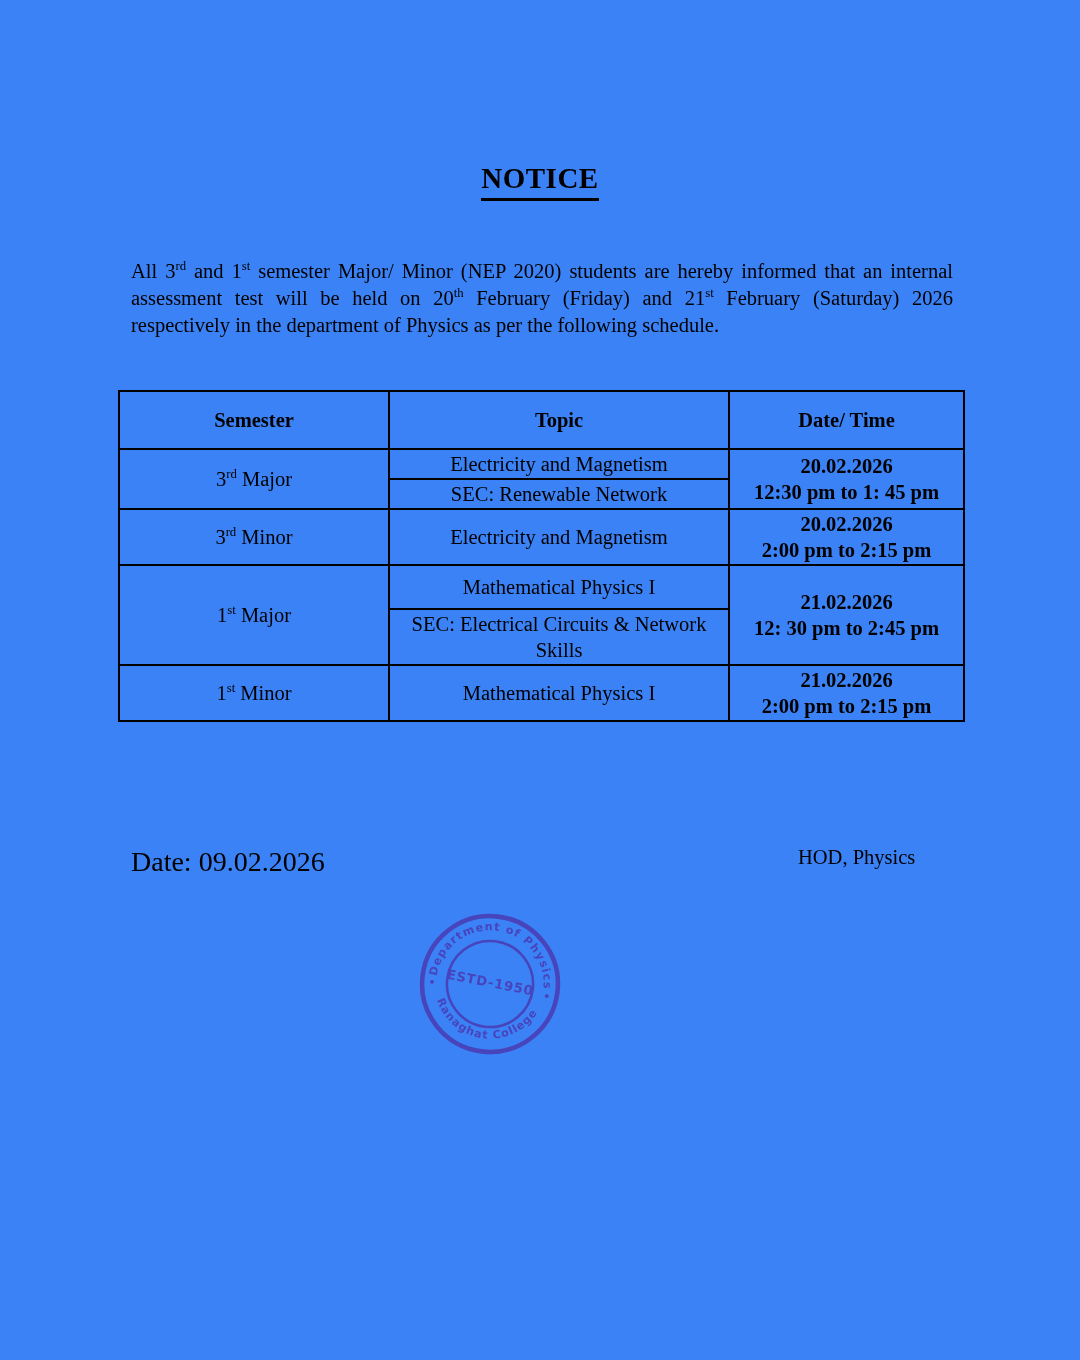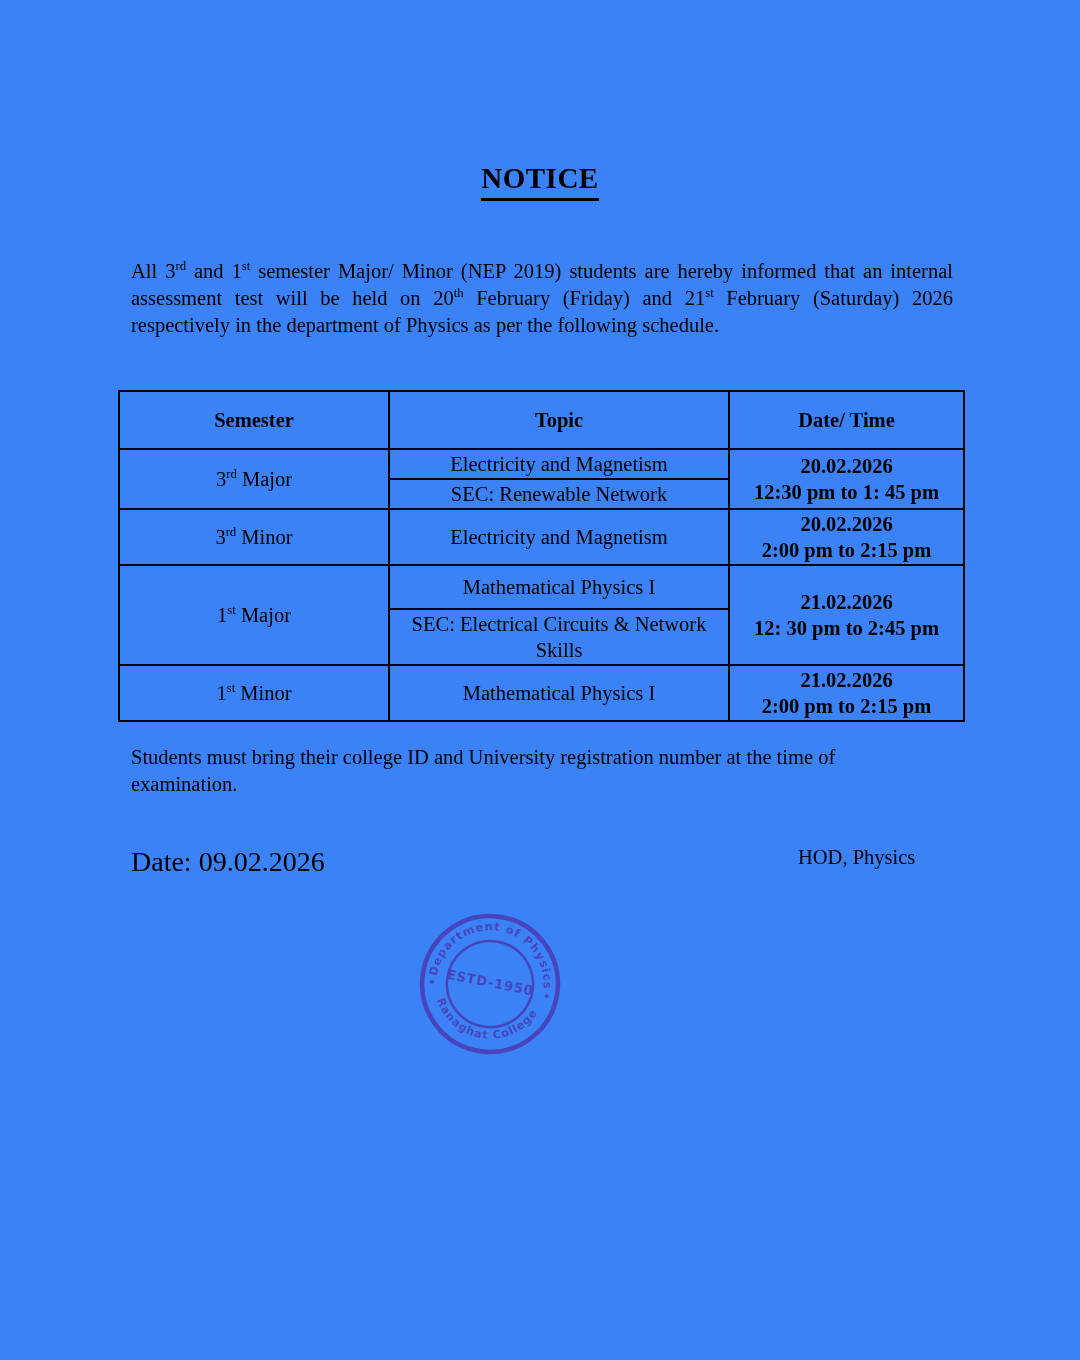--- a/index.html
+++ b/index.html
@@ -108,21 +108,21 @@
 </style>
 </head>
 <body>
 
 <div class="page">
 
   <div class="title-wrap">
     <span class="title-text">NOTICE</span>
   </div>
 
-  <p class="intro"><span>All 3</span><sup>rd</sup><span> and 1</span><sup>st</sup><span> semester Major/ Minor (NEP 2019) students are hereby informed that an internal assessment test will be held on 20</span><sup>th</sup><span> February (Friday) and 21</span><sup>st</sup><span> February (Saturday) 2026 respectively in the department of Physics as per the following schedule.</span></p>
+  <p class="intro"><span>All 3</span><sup>rd</sup><span> and 1</span><sup>st</sup><span> semester Major/ Minor (NEP 2020) students are hereby informed that an internal assessment test will be held on 20</span><sup>th</sup><span> February (Friday) and 21</span><sup>st</sup><span> February (Saturday) 2026 respectively in the department of Physics as per the following schedule.</span></p>
 
   <table class="schedule">
     <colgroup>
         <col class="c1">
         <col class="c2">
         <col class="c3">
       </colgroup>
     <tbody>
       <tr>
         <th>Semester</th>
@@ -163,21 +163,20 @@
         <td><span>1</span><sup>st</sup><span> Minor</span></td>
         <td>Mathematical Physics I</td>
         <td class="dt">
           <span>21.02.2026</span><br>
           <span>2:00 pm to 2:15 pm</span>
         </td>
       </tr>
     </tbody>
   </table>
 
-  <p class="note">Students must bring their college ID and University registration number at the time of examination.</p>
 
   <div class="dateline">Date: 09.02.2026</div>
   <div class="signature">HOD, Physics</div>
 
   <div class="stamp">
     <svg viewBox="0 0 150 150" xmlns="http://www.w3.org/2000/svg">
       <g transform="rotate(7 75 75)" opacity="0.88" fill="#4a3cb5" stroke="none">
         <circle cx="75" cy="75" r="67" fill="none" stroke="#4a3cb5" stroke-width="4.5"></circle>
         <circle cx="75" cy="75" r="42.5" fill="none" stroke="#4a3cb5" stroke-width="2.5"></circle>
         <defs>

